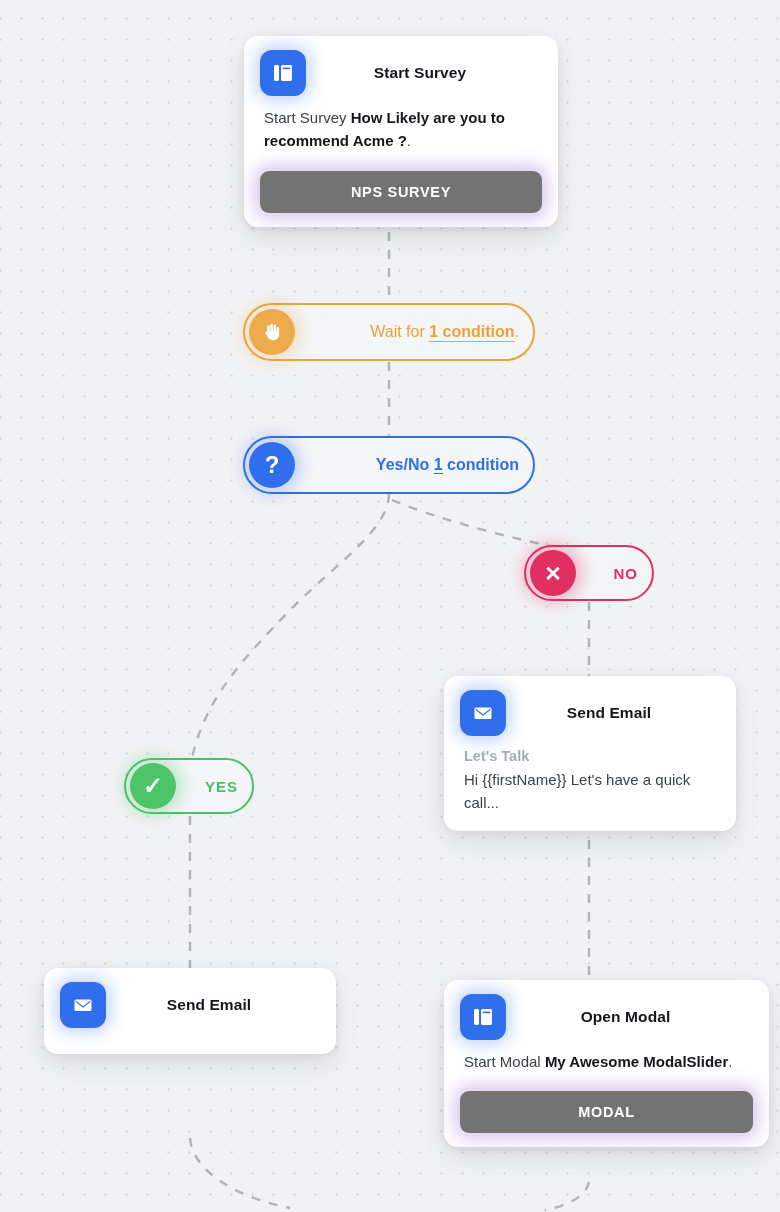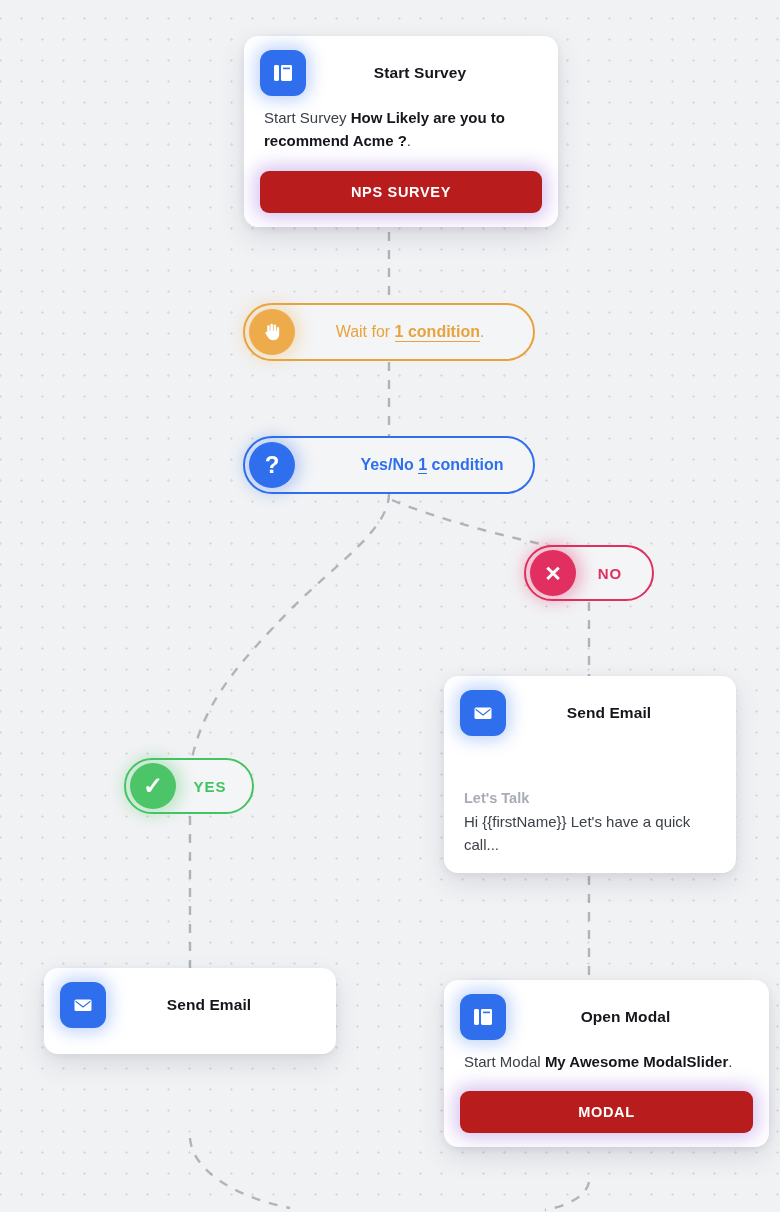--- a/index.html
+++ b/index.html
@@ -70,27 +70,26 @@
     line-height: 1.55;
     color: #3c4049;
   }
   .card-body b { color: #14161c; font-weight: bold; }
   .subtitle {
     font-size: 14.5px;
     font-weight: bold;
     color: #a8acb4;
     line-height: 1.45;
     margin-bottom: 1px;
-    margin-top: 42px;
   }
   .cta {
     display: block;
     width: calc(100% - 32px);
     margin: 2px 16px 14px 16px;
-    background: #b91c1c;
+    background: #737373;
     color: #ffffff;
     border: none;
     border-radius: 9px;
     padding: 13px 8px;
     font-family: "Liberation Sans", sans-serif;
     font-size: 14.5px;
     font-weight: bold;
     letter-spacing: .7px;
     cursor: pointer;
     box-shadow: 0 0 18px 5px rgba(109,40,201,.28);
@@ -115,21 +114,21 @@
     align-items: center;
     justify-content: center;
     flex: 0 0 auto;
     color: #ffffff;
     font-size: 24px;
     font-weight: bold;
     line-height: 1;
   }
   .pill-text {
     flex: 1 1 auto;
-    text-align: center;
+    text-align: right;
     font-size: 16px;
     font-weight: bold;
     padding: 0 14px 0 6px;
     white-space: nowrap;
   }
 
   
   .pill.wait { border-color: #e8a33d; background: #f4f5f7; }
   .pill.wait .pill-badge { background: #edab4c; box-shadow: 0 0 16px 5px rgba(237,171,76,.35); }
   .pill.wait .pill-text { color: #e8a33d; font-weight: normal; }

